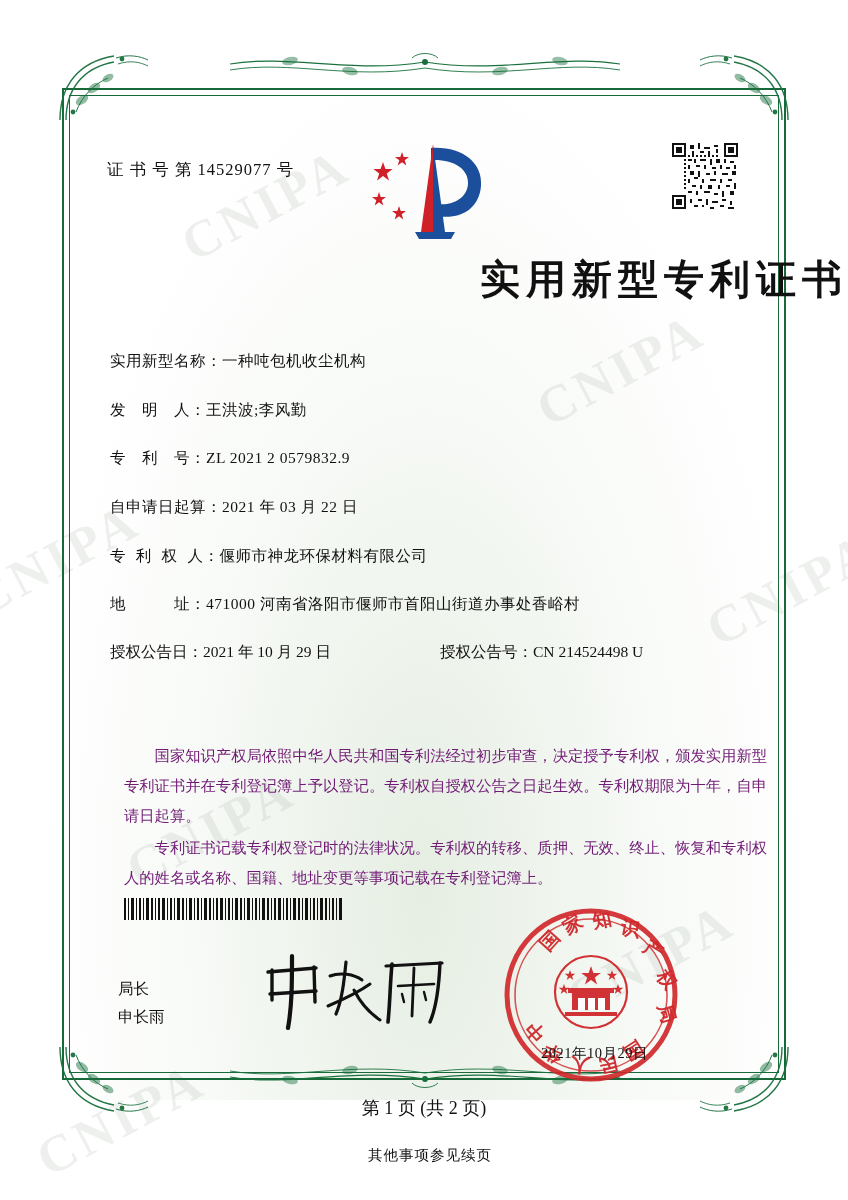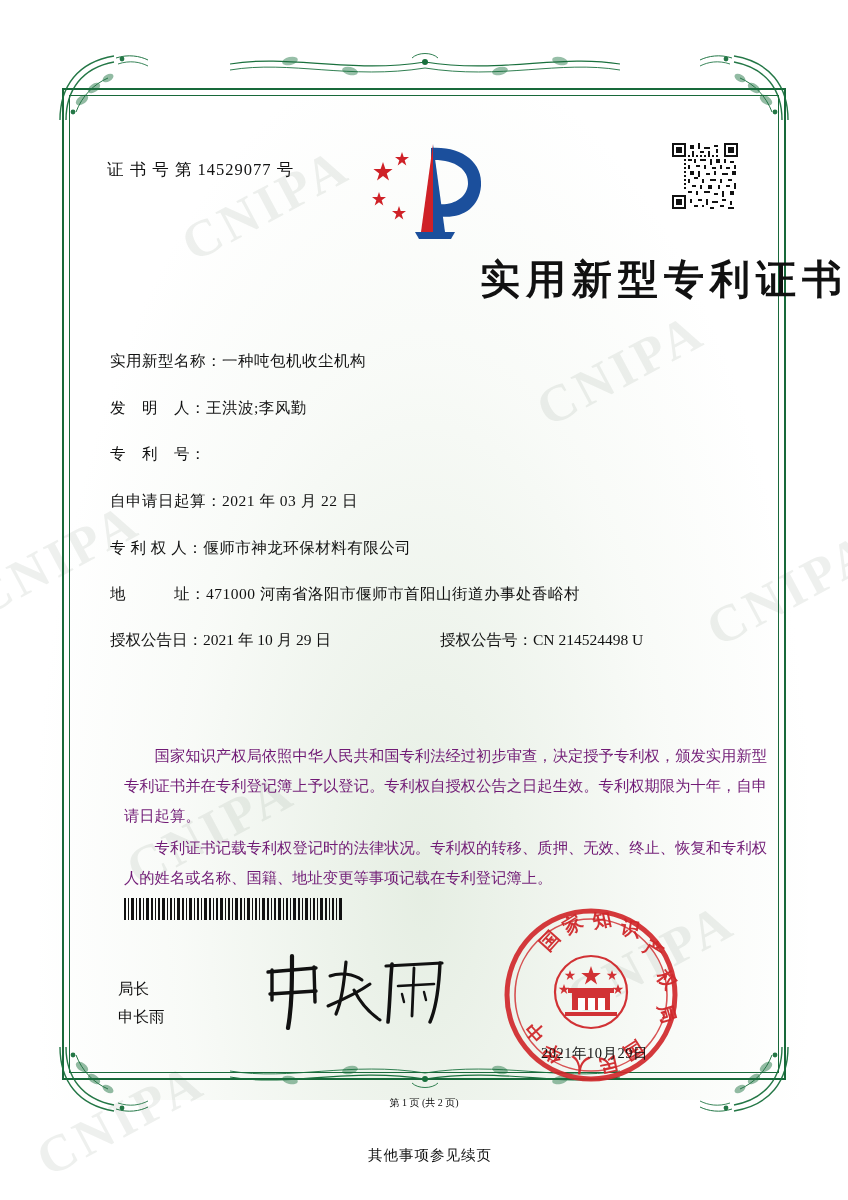--- a/index.html
+++ b/index.html
@@ -144,20 +144,21 @@
   .field-row {
     display: flex;
     align-items: baseline;
     margin-bottom: 25px;
     line-height: 1.4;
   }
   .field-label {
     flex: 0 0 auto;
     white-space: pre;
     letter-spacing: 0.5px;
+    font-family: Liberation Mono, monospace;
   }
   .field-value {
     flex: 1 1 auto;
     letter-spacing: 0.5px;
   }
 
   
   .grant-row {
     display: flex;
     align-items: baseline;
@@ -222,21 +223,21 @@
     font-size: 14.5px;
     color: #111;
     letter-spacing: 0.5px;
   }
 
   
   .page-num {
     position: absolute;
     left: 0; right: 0; top: 1096px;
     text-align: center;
-    font-size: 10px;
+    font-size: 18px;
     color: #111;
   }
   .footer-note {
     position: absolute;
     left: 0; right: 0; top: 1146px;
     text-align: center;
     font-size: 14.5px;
     color: #111;
     letter-spacing: 1px;
     padding-left: 12px;
@@ -470,20 +471,21 @@
     <div class="field-row">
       <span class="field-label">实用新型名称：</span>
       <span class="field-value">一种吨包机收尘机构</span>
     </div>
     <div class="field-row">
       <span class="field-label">发　明　人：</span>
       <span class="field-value">王洪波;李风勤</span>
     </div>
     <div class="field-row">
       <span class="field-label">专　利　号：</span>
+      <span class="field-value">ZL 2021 2 0579832.9</span>
     </div>
     <div class="field-row">
       <span class="field-label">自申请日起算：</span>
       <span class="field-value">2021 年 03 月 22 日</span>
     </div>
     <div class="field-row">
       <span class="field-label">专 利 权 人：</span>
       <span class="field-value">偃师市神龙环保材料有限公司</span>
     </div>
     <div class="field-row">

